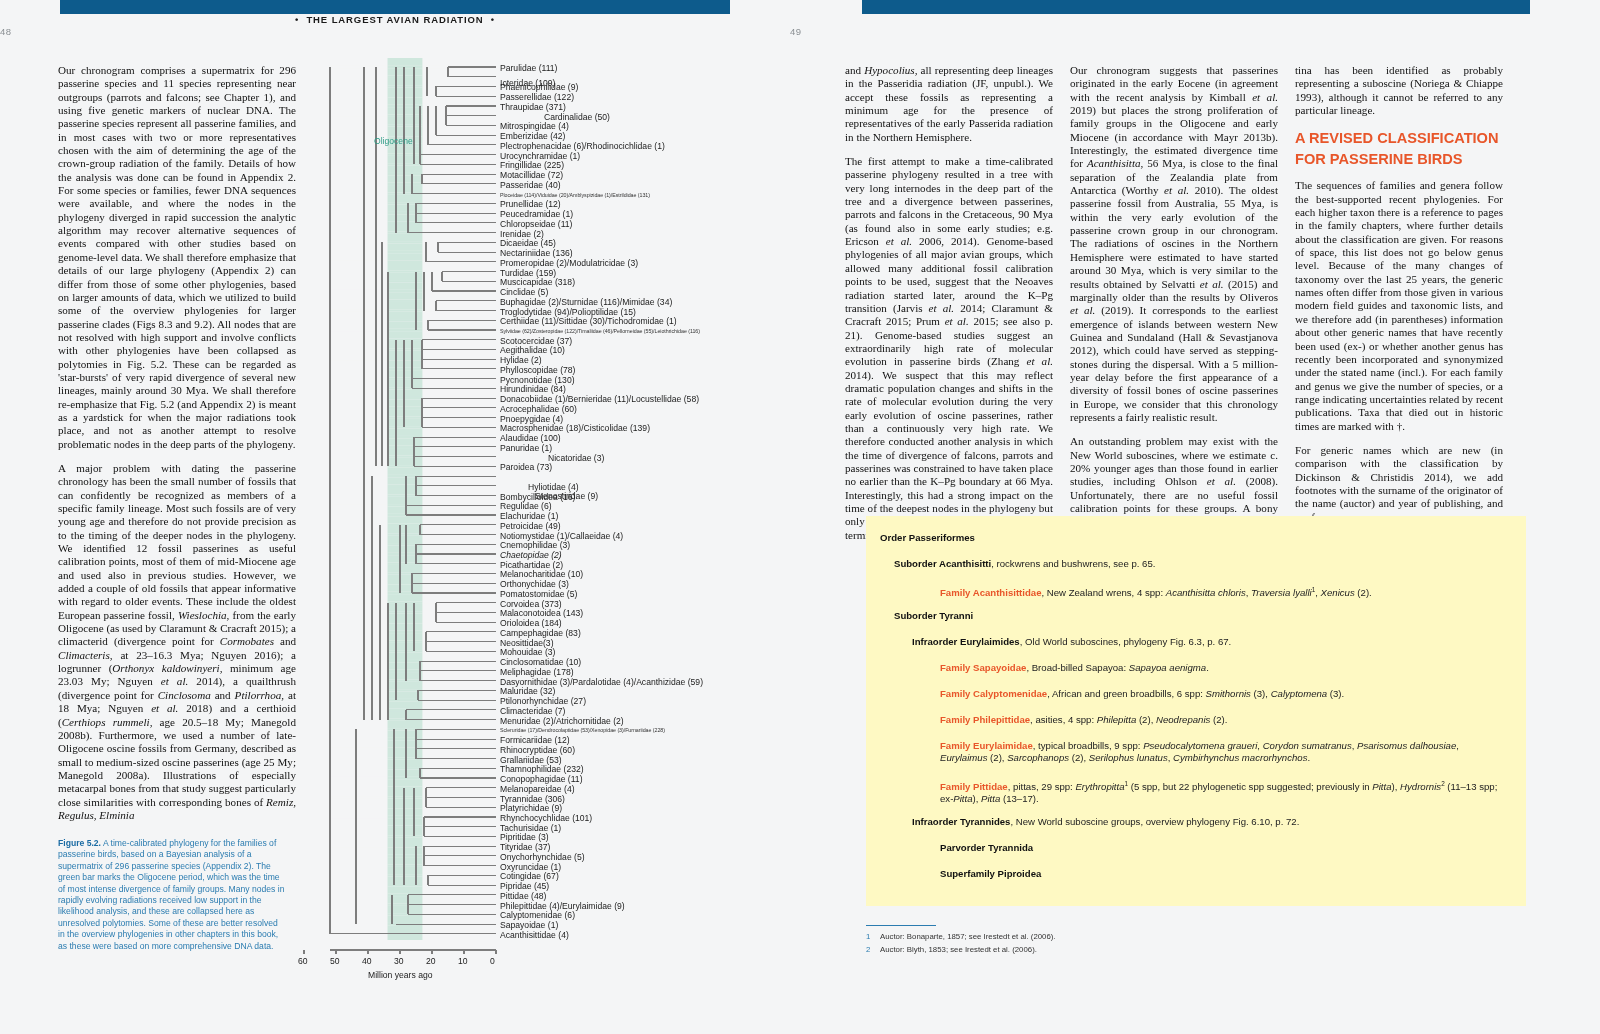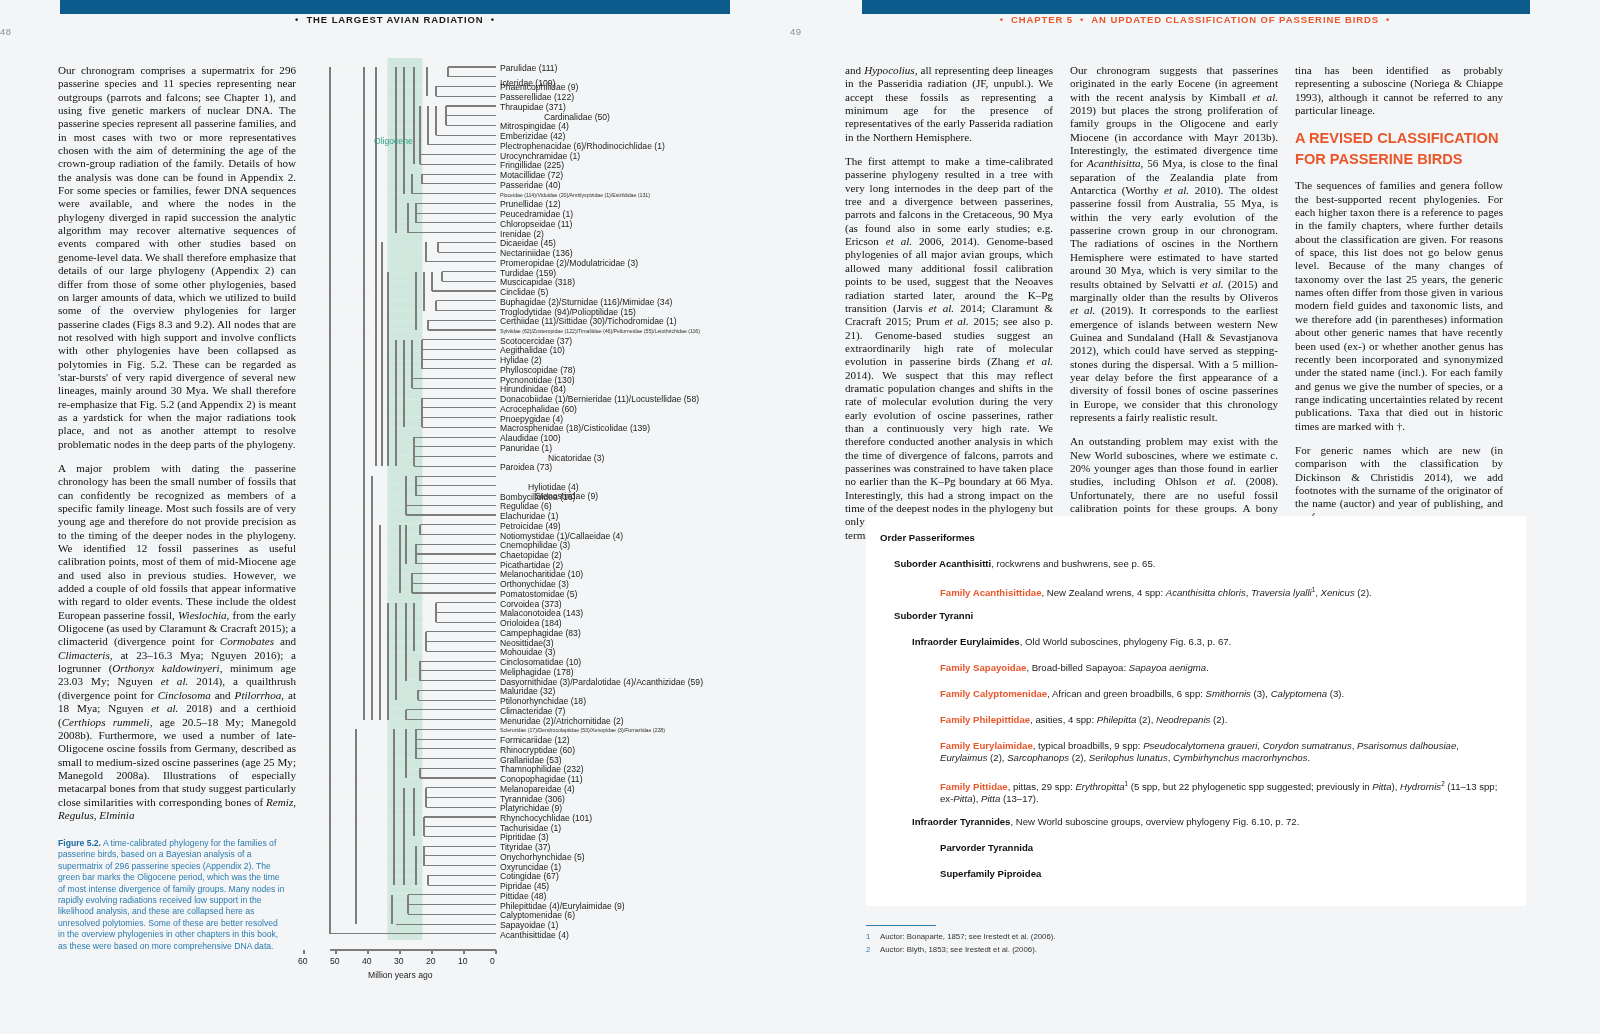--- a/index.html
+++ b/index.html
@@ -66,21 +66,21 @@
   .rcol2{left:225px;}
   .rcol3{left:450px;}
   .sec-head{
     font-family:"Liberation Sans", sans-serif;
     color:#e8562a;font-weight:bold;font-size:14.6px;line-height:21px;
     margin:6px 0 9px 0;text-align:left;
   }
   
   .classbox{
     position:absolute;left:866px;top:516px;width:660px;height:390px;
-    background:#ffffff;
+    background:#fef9c3;
   }
   .cl{position:absolute;font-size:9.6px;line-height:12px;color:#222;white-space:normal;}
   .cl b{font-weight:bold;color:#111;}
   .cl .fam{color:#e8562a;font-weight:bold;}
   .cl i{font-style:italic;}
   .cl sup{font-size:6.4px;vertical-align:super;}
   .fnrule{position:absolute;left:866px;top:925px;width:70px;height:1px;background:#2b7cb0;}
   .fn{position:absolute;left:866px;font-size:7.8px;color:#333;line-height:10px;}
   .fn .num{color:#2b7cb0;display:inline-block;width:14px;}
 </style>
@@ -559,36 +559,36 @@
           <div class="taxon" style="top: 395.6px; padding-left: 48px;">Nicatoridae (3)</div>
           <div class="taxon" style="top: 405.34px;">Paroidea (73)</div>
           <div class="taxon" style="top: 434px; padding-left: 35px;">Stenostiridae (9)</div>
           <div class="taxon" style="top: 424.82px; padding-left: 28px;">Hyliotidae (4)</div>
           <div class="taxon" style="top: 434.56px;">Bombycilloidea (16)</div>
           <div class="taxon" style="top: 444.3px;">Regulidae (6)</div>
           <div class="taxon" style="top: 454.04px;">Elachuridae (1)</div>
           <div class="taxon" style="top: 463.78px;">Petroicidae (49)</div>
           <div class="taxon" style="top: 473.52px;">Notiomystidae (1)/Callaeidae (4)</div>
           <div class="taxon" style="top: 483.26px;">Cnemophilidae (3)</div>
-          <div class="taxon" style="top: 493px;">Chaetopidae (2)</div>
+          <div class="taxon" style="top: 493px; font-style: italic;">Chaetopidae (2)</div>
           <div class="taxon" style="top: 502.74px;">Picathartidae (2)</div>
           <div class="taxon" style="top: 512.48px;">Melanocharitidae (10)</div>
           <div class="taxon" style="top: 522.22px;">Orthonychidae (3)</div>
           <div class="taxon" style="top: 531.96px;">Pomatostomidae (5)</div>
           <div class="taxon" style="top: 541.7px; text-align: center;">Corvoidea (373)</div>
           <div class="taxon" style="top: 551.44px;">Malaconotoidea (143)</div>
           <div class="taxon" style="top: 561.18px;">Orioloidea (184)</div>
           <div class="taxon" style="top: 570.92px;">Campephagidae (83)</div>
           <div class="taxon" style="top: 580.66px;">Neosittidae(3)</div>
           <div class="taxon" style="top: 590.4px;">Mohouidae (3)</div>
           <div class="taxon" style="top: 600.14px;">Cinclosomatidae (10)</div>
           <div class="taxon" style="top: 609.88px;">Meliphagidae (178)</div>
           <div class="taxon" style="top: 619.62px;">Dasyornithidae (3)/Pardalotidae (4)/Acanthizidae (59)</div>
           <div class="taxon" style="top: 629.36px;">Maluridae (32)</div>
-          <div class="taxon" style="top: 639.1px;">Ptilonorhynchidae (18)</div>
+          <div class="taxon" style="top: 639.1px;">Ptilonorhynchidae (27)</div>
           <div class="taxon" style="top: 648.84px;">Climacteridae (7)</div>
           <div class="taxon" style="top: 658.58px;">Menuridae (2)/Atrichornitidae (2)</div>
           <div class="taxon tiny" style="top: 668.32px;">Scleruridae (17)/Dendrocolaptidae (53)/Xenopidae (3)/Furnariidae (228)</div>
           <div class="taxon" style="top: 678.06px;">Formicariidae (12)</div>
           <div class="taxon" style="top: 687.8px;">Rhinocryptidae (60)</div>
           <div class="taxon" style="top: 697.54px;">Grallariidae (53)</div>
           <div class="taxon" style="top: 707.28px;">Thamnophilidae (232)</div>
           <div class="taxon" style="top: 717.02px;">Conopophagidae (11)</div>
           <div class="taxon" style="top: 726.76px;">Melanopareidae (4)</div>
           <div class="taxon" style="top: 736.5px;">Tyrannidae (306)</div>
@@ -616,23 +616,20 @@
         <div class="axis-lab" style="left: 162px; top: 898px;">10</div>
         <div class="axis-lab" style="left: 194px; top: 898px;">0</div>
         <div class="axis-lab" style="left: 72px; top: 912px;">Million years ago</div>
       </div>
   </div>
 
   <div class="gutter"></div>
 
   <div class="page page-right">
     <div class="headbar"></div>
-    <div class="runhead runhead-right">
-      <span class="ch">•</span>&nbsp;&nbsp;<span class="ch">CHAPTER 5</span>&nbsp;&nbsp;<span class="ch">•</span>&nbsp;&nbsp;<span>AN UPDATED CLASSIFICATION OF PASSERINE BIRDS</span>&nbsp;&nbsp;<span class="ch">•</span>
-    </div>
     <div class="folio">49</div>
   </div>
 
   <div class="rcols">
     <div class="rcol rcol1" id="rcol1">
         <p>and <i>Hypocolius</i>, all representing deep lineages in the Passeridia radiation (JF, unpubl.). We accept these fossils as representing a minimum age for the presence of representatives of the early Passerida radiation in the Northern Hemisphere.</p>
         <p>The first attempt to make a time-calibrated passerine phylogeny resulted in a tree with very long internodes in the deep part of the tree and a divergence between passerines, parrots and falcons in the Cretaceous, 90 Mya (as found also in some early studies; e.g. Ericson <i>et al.</i> 2006, 2014). Genome-based phylogenies of all major avian groups, which allowed many additional fossil calibration points to be used, suggest that the Neoaves radiation started later, around the K–Pg transition (Jarvis <i>et al.</i> 2014; Claramunt &amp; Cracraft 2015; Prum <i>et al.</i> 2015; see also p. 21). Genome-based studies suggest an extraordinarily high rate of molecular evolution in passerine birds (Zhang <i>et al.</i> 2014). We suspect that this may reflect dramatic population changes and shifts in the rate of molecular evolution during the very early evolution of oscine passerines, rather than a continuously very high rate. We therefore conducted another analysis in which the time of divergence of falcons, parrots and passerines was constrained to have taken place no earlier than the K–Pg boundary at 66 Mya. Interestingly, this had a strong impact on the time of the deepest nodes in the phylogeny but only marginally affected the chronology of the terminal parts of the tree (Fig. A2.3).</p>
       </div>
     <div class="rcol rcol2" id="rcol2">
         <p>Our chronogram suggests that passerines originated in the early Eocene (in agreement with the recent analysis by Kimball <i>et al.</i> 2019) but places the strong proliferation of family groups in the Oligocene and early Miocene (in accordance with Mayr 2013b). Interestingly, the estimated divergence time for <i>Acanthisitta</i>, 56 Mya, is close to the final separation of the Zealandia plate from Antarctica (Worthy <i>et al.</i> 2010). The oldest passerine fossil from Australia, 55 Mya, is within the very early evolution of the passerine crown group in our chronogram. The radiations of oscines in the Northern Hemisphere were estimated to have started around 30 Mya, which is very similar to the results obtained by Selvatti <i>et al.</i> (2015) and marginally older than the results by Oliveros <i>et al.</i> (2019). It corresponds to the earliest emergence of islands between western New Guinea and Sundaland (Hall &amp; Sevastjanova 2012), which could have served as stepping-stones during the dispersal. With a 5 million-year delay before the first appearance of a diversity of fossil bones of oscine passerines in Europe, we consider that this chronology represents a fairly realistic result.</p>

